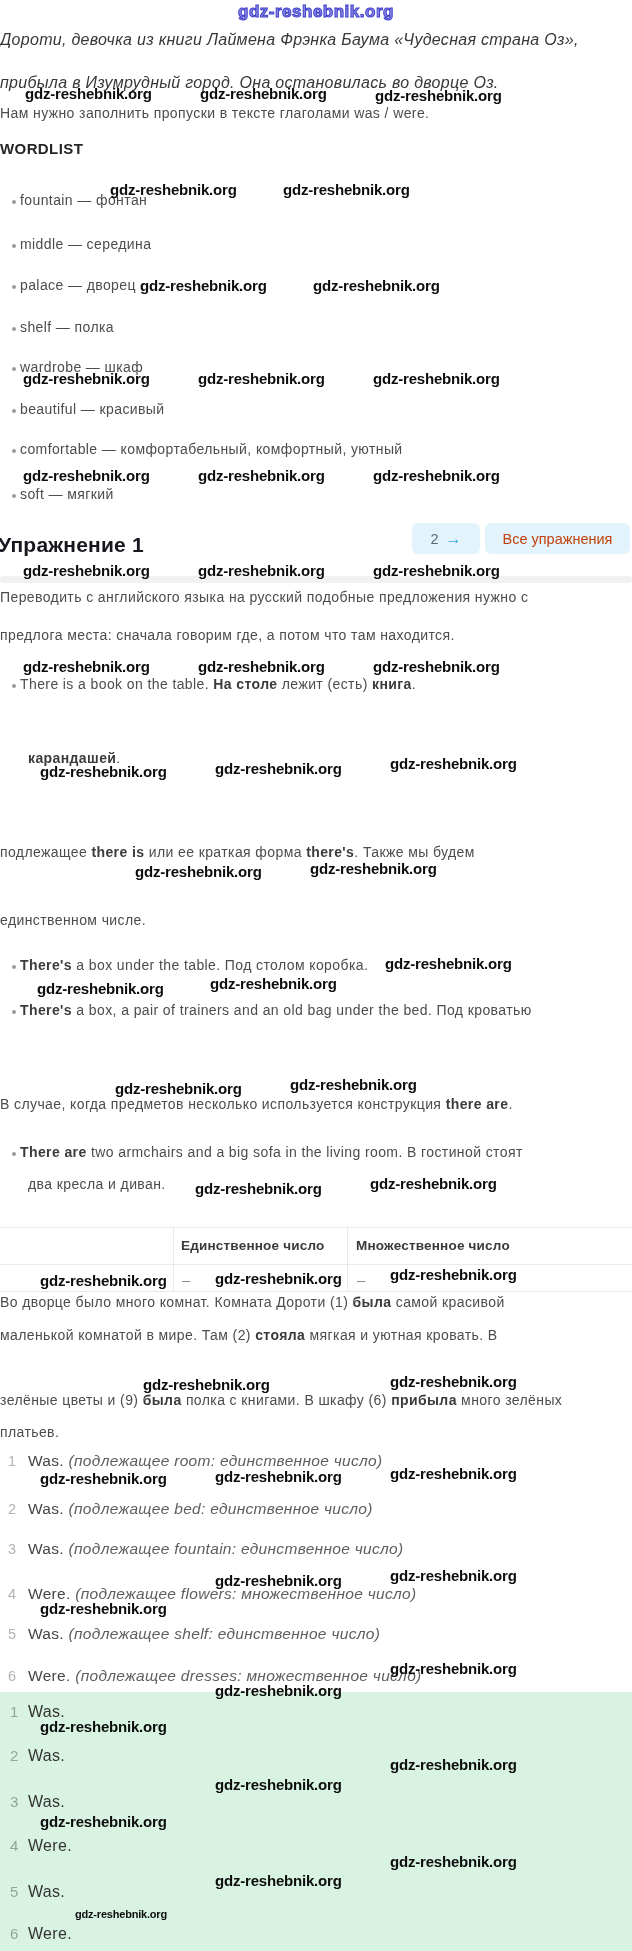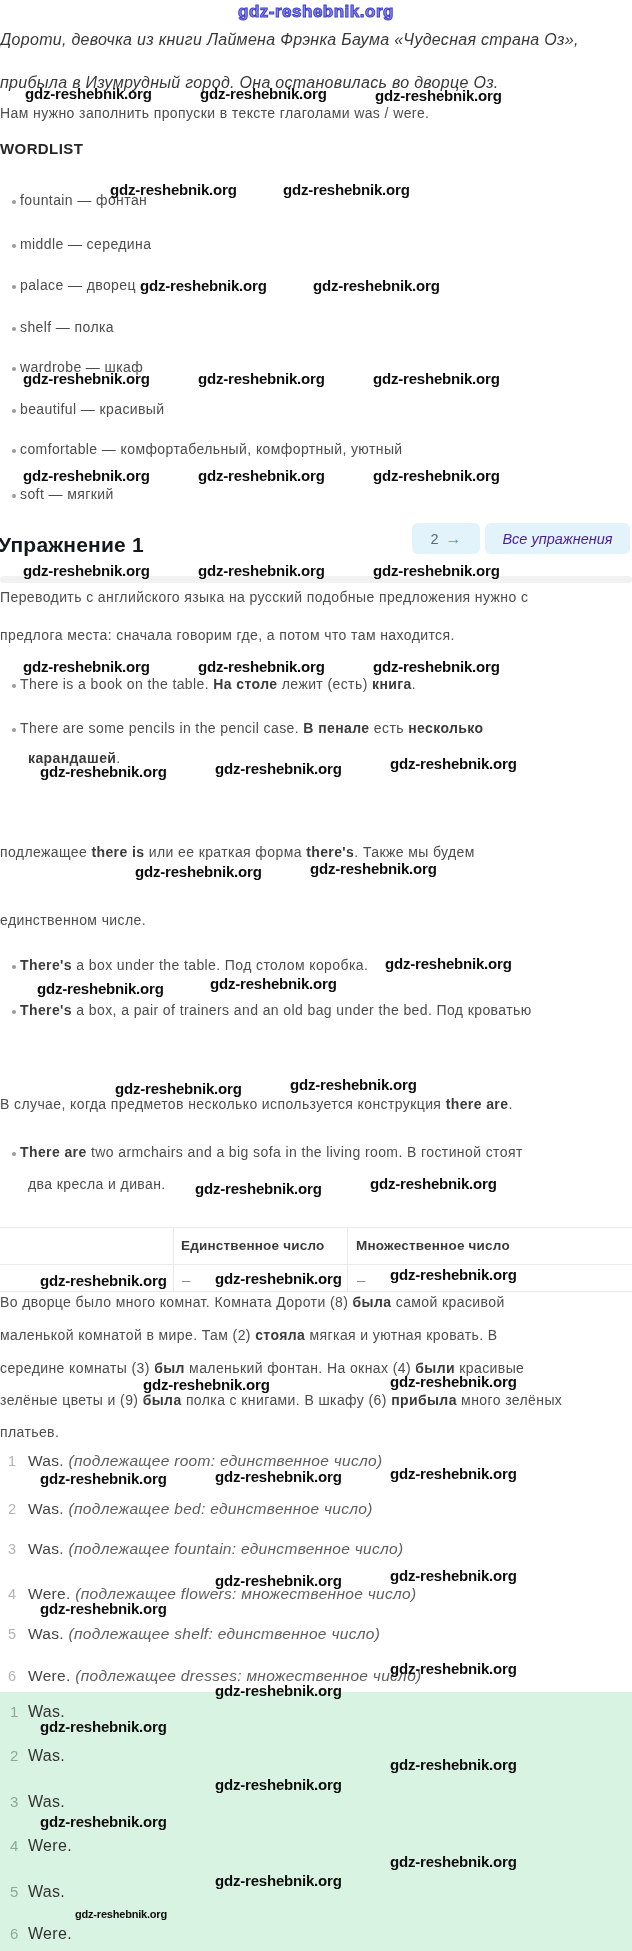--- a/index.html
+++ b/index.html
@@ -6,21 +6,21 @@
   .page{position:relative;width:632px;height:1951px;background:#ffffff;overflow:hidden;
         font-family:"Liberation Sans","DejaVu Sans",sans-serif;color:#4c4c4c;}
   .abs{position:absolute;white-space:nowrap;}
   .line{font-size:14px;letter-spacing:0.4px;color:#4c4c4c;line-height:1.1;}
   .b{font-weight:700;color:#3b3b3b;}
   .intro{font-style:italic;color:#383838;font-size:16px;letter-spacing:0.3px;}
   .h-wordlist{font-weight:700;color:#262626;font-size:15px;letter-spacing:0.4px;}
   .h-ex{font-weight:700;color:#17171f;font-size:21px;letter-spacing:0.2px;}
   .btn{position:absolute;display:flex;align-items:center;justify-content:center;gap:7px;
        background:#e2f3fb;border-radius:6px;height:31px;font-size:14.5px;cursor:pointer;border:none;}
-  .btn .lbl{color:#4c1d95;font-style:italic;}
+  .btn .lbl{color:#c2410c;}
   .btn .pagenum{color:#5b6b76;}
   .btn .arrow{color:#2ea6dc;font-size:16px;}
   .divider{position:absolute;left:0;top:576px;width:632px;height:7px;background:#f1f1f1;border-radius:4px;}
   .bullet{padding-left:20px;}
   .dot{position:absolute;left:12px;top:7px;width:4px;height:4px;border-radius:50%;background:#9a9a9a;}
   .cont{left:28px;}
   .wm{position:absolute;font-size:15px;font-weight:600;color:#0d0d0d;letter-spacing:-0.2px;white-space:nowrap;}
   .wm-small{font-size:11px;font-weight:700;}
   .wm-top{position:absolute;left:0;top:2px;width:632px;text-align:center;font-size:17px;font-weight:700;
           color:#8a8ae4;-webkit-text-stroke:1px #4040cc;letter-spacing:0.5px;}
@@ -66,21 +66,20 @@
   </button>
   <button class="btn" style="left:485px;top:523px;width:145px">
     <span class="lbl">Все упражнения</span>
   </button>
   <div class="divider"></div>
 
   <div class="abs line" style="left:0;top:590px">Переводить с английского языка на русский подобные предложения нужно с</div>
   <div class="abs line" style="left:0;top:628px">предлога места: сначала говорим где, а потом что там находится.</div>
 
   <div class="abs line bullet" style="left:0;top:677px"><span class="dot"></span><span><span>There is a book on the table. </span><span class="b">На столе</span><span> лежит (есть) </span><span class="b">книга</span><span>.</span></span></div>
-  <div class="abs line bullet" style="left:0;top:721px"><span class="dot"></span><span><span>There are some pencils in the pencil case. </span><span class="b">В пенале</span><span> есть </span><span class="b">несколько</span></span></div>
   <div class="abs line cont" style="top:751px"><span class="b">карандашей</span><span>.</span></div>
 
   <div class="abs line" style="left:0;top:845px"><span>подлежащее </span><span class="b">there is</span><span> или ее краткая форма </span><span class="b">there's</span><span>. Также мы будем</span></div>
   <div class="abs line" style="left:0;top:913px"><span>единственном числе.</span></div>
 
   <div class="abs line bullet" style="left:0;top:958px"><span class="dot"></span><span><span class="b">There's</span><span> a box under the table. Под столом коробка.</span></span></div>
   <div class="abs line bullet" style="left:0;top:1003px"><span class="dot"></span><span><span class="b">There's</span><span> a box, a pair of trainers and an old bag under the bed. Под кроватью</span></span></div>
 
   <div class="abs line" style="left:0;top:1097px"><span>В случае, когда предметов несколько используется конструкция </span><span class="b">there are</span><span>.</span></div>
 
@@ -92,23 +91,22 @@
     <div class="hline" style="top:37px"></div>
     <div class="hline" style="top:64px"></div>
     <div class="vline" style="left:173px"></div>
     <div class="vline" style="left:347px"></div>
     <div class="hcell" style="left:181px;top:11px">Единственное число</div>
     <div class="hcell" style="left:356px;top:11px">Множественное число</div>
     <div class="dcell" style="left:182px;top:44px">–</div>
     <div class="dcell" style="left:357px;top:44px">–</div>
   </div>
 
-  <div class="abs line" style="left:0;top:1295px"><span>Во дворце было много комнат. Комната Дороти (8) </span><span class="b">была</span><span> самой красивой</span></div>
+  <div class="abs line" style="left:0;top:1295px"><span>Во дворце было много комнат. Комната Дороти (1) </span><span class="b">была</span><span> самой красивой</span></div>
   <div class="abs line" style="left:0;top:1328px"><span>маленькой комнатой в мире. Там (2) </span><span class="b">стояла</span><span> мягкая и уютная кровать. В</span></div>
-  <div class="abs line" style="left:0;top:1361px"><span>середине комнаты (3) </span><span class="b">был</span><span> маленький фонтан. На окнах (4) </span><span class="b">были</span><span> красивые</span></div>
   <div class="abs line" style="left:0;top:1393px"><span>зелёные цветы и (9) </span><span class="b">была</span><span> полка с книгами. В шкафу (6) </span><span class="b">прибыла</span><span> много зелёных</span></div>
   <div class="abs line" style="left:0;top:1425px"><span>платьев.</span></div>
 
   <div class="abs sol" style="top:1452px"><span class="sol-num">1</span><span class="sol-ans">Was.</span> <span class="note">(подлежащее room: единственное число)</span></div>
   <div class="abs sol" style="top:1500px"><span class="sol-num">2</span><span class="sol-ans">Was.</span> <span class="note">(подлежащее bed: единственное число)</span></div>
   <div class="abs sol" style="top:1540px"><span class="sol-num">3</span><span class="sol-ans">Was.</span> <span class="note">(подлежащее fountain: единственное число)</span></div>
   <div class="abs sol" style="top:1585px"><span class="sol-num">4</span><span class="sol-ans">Were.</span> <span class="note">(подлежащее flowers: множественное число)</span></div>
   <div class="abs sol" style="top:1625px"><span class="sol-num">5</span><span class="sol-ans">Was.</span> <span class="note">(подлежащее shelf: единственное число)</span></div>
   <div class="abs sol" style="top:1667px"><span class="sol-num">6</span><span class="sol-ans">Were.</span> <span class="note">(подлежащее dresses: множественное число)</span></div>
 

